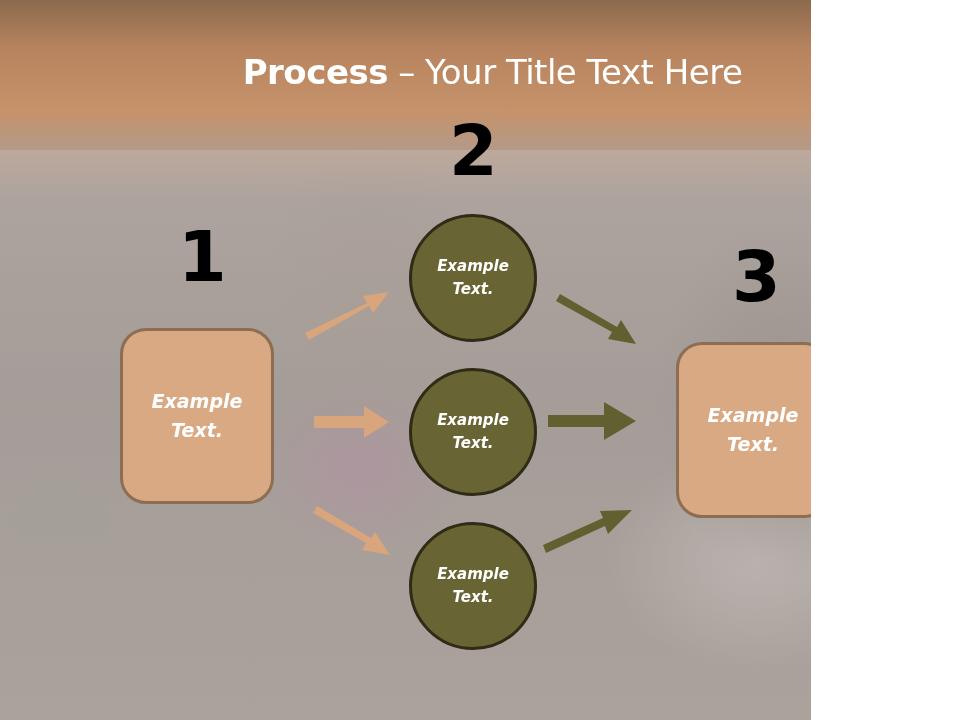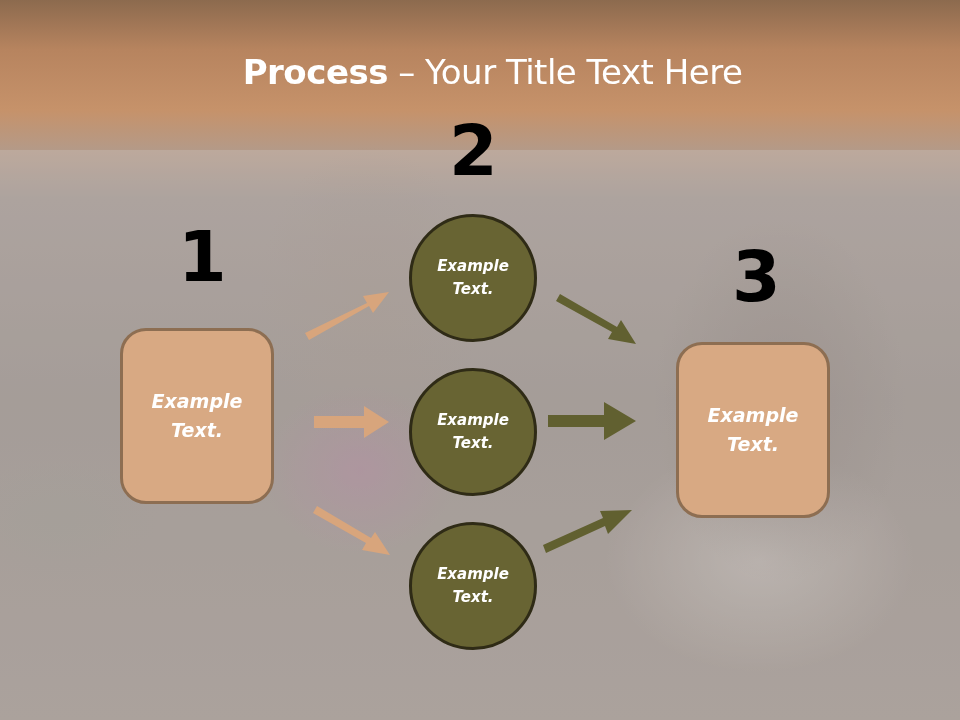--- a/index.html
+++ b/index.html
@@ -1,17 +1,17 @@
 <!DOCTYPE html>
 <html><head>
 <meta charset="utf-8">
 <style>
   html, body { margin:0; padding:0; }
   body { width:960px; height:720px; overflow:hidden; position:relative; font-family:"DejaVu Sans", sans-serif; }
-  .slide { position:absolute; left:0; top:0; width:960px; height:720px; overflow:hidden;
+  .slide { position:absolute; left:0; top:0; width:811px; height:720px; overflow:hidden;
     background:
       radial-gradient(ellipse 180px 260px at 780px 400px, rgba(120,110,105,0.55), rgba(0,0,0,0) 70%),
       radial-gradient(ellipse 160px 220px at 370px 300px, rgba(150,135,125,0.45), rgba(0,0,0,0) 70%),
       radial-gradient(ellipse 140px 120px at 360px 470px, rgba(170,110,150,0.45), rgba(0,0,0,0) 70%),
       radial-gradient(ellipse 140px 90px at 60px 520px, rgba(140,140,130,0.5), rgba(0,0,0,0) 70%),
       radial-gradient(ellipse 220px 160px at 760px 560px, rgba(200,195,190,0.55), rgba(0,0,0,0) 70%),
       linear-gradient(180deg, #8c6a4e 0px, #b7845f 50px, #c6926a 110px, #b49a88 150px, #9b918b 200px, #8f8782 400px, #988f88 720px);
   }
   .veil { position:absolute; left:0; top:150px; width:960px; height:570px; background:rgba(205,198,195,0.35); }
   .title { position:absolute; left:0; top:52px; width:985px; text-align:center; color:#ffffff; font-size:34px; font-family:"DejaVu Sans", sans-serif; letter-spacing:-0.5px; }

